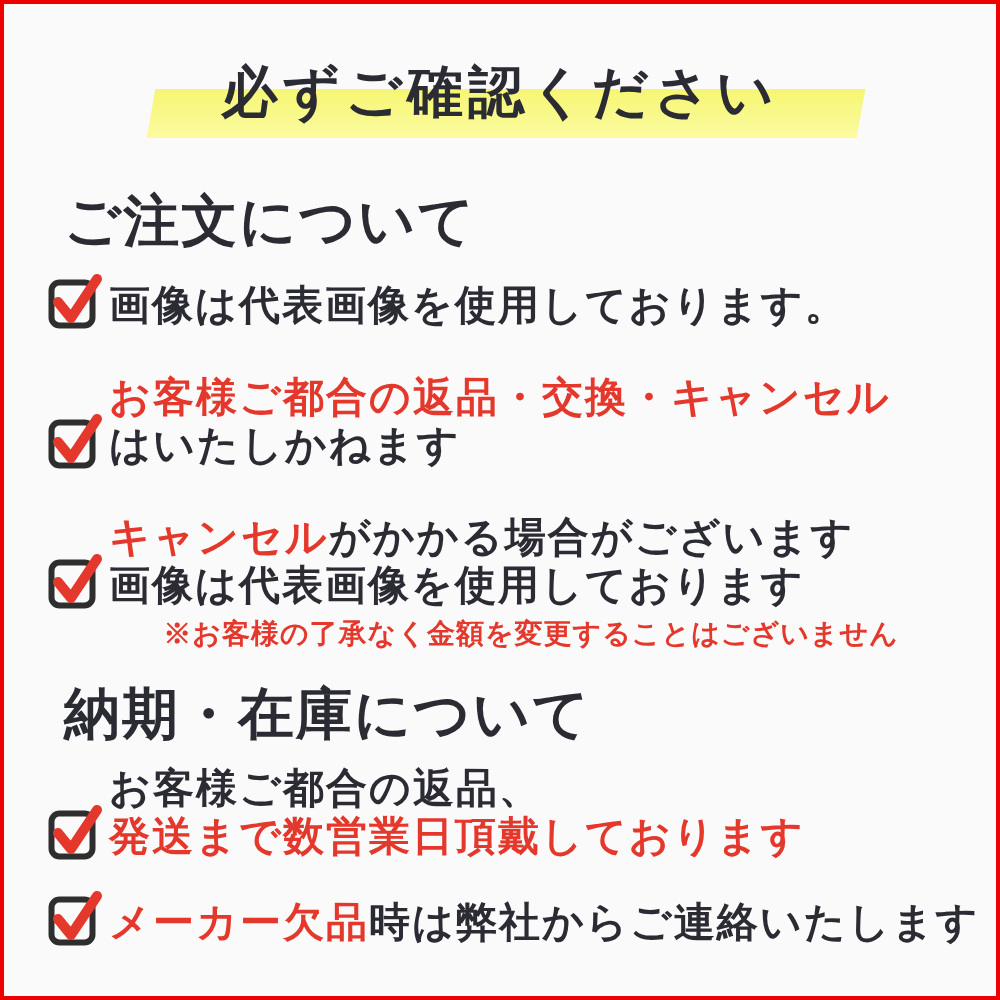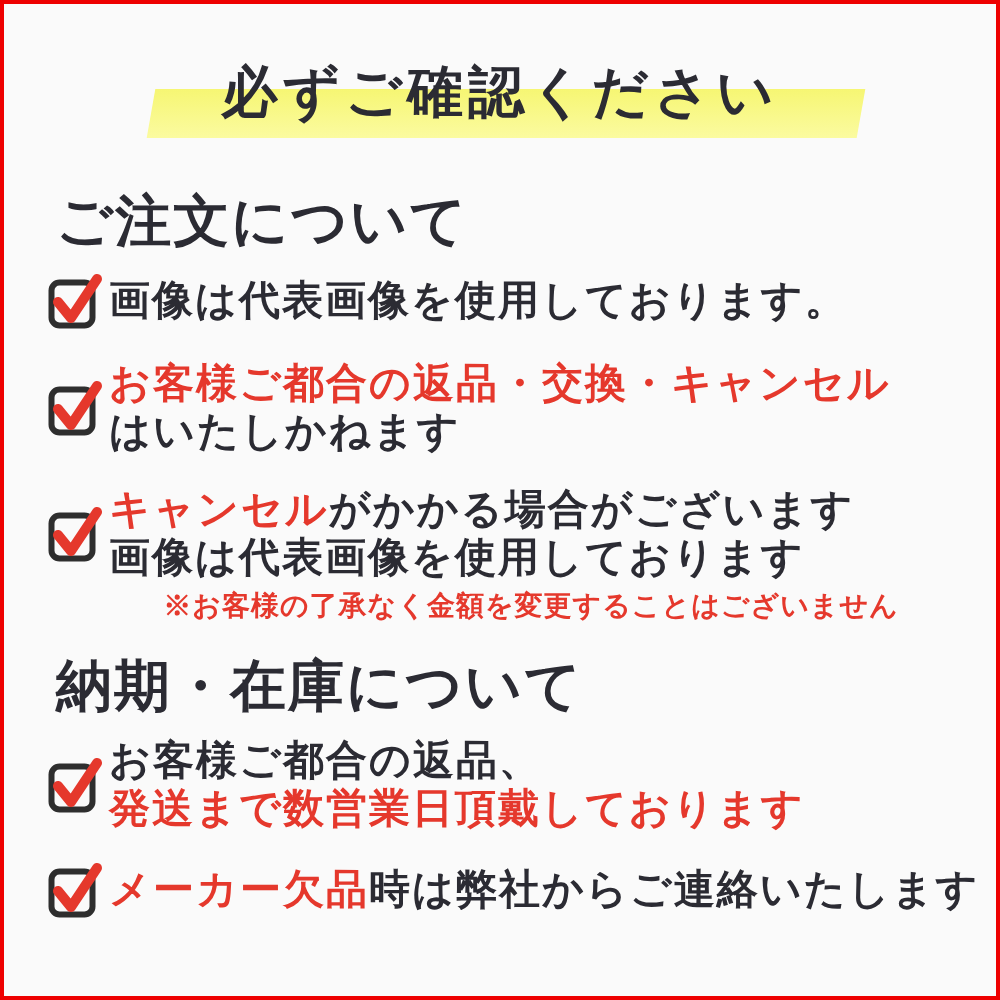--- a/index.html
+++ b/index.html
@@ -21,28 +21,28 @@
     transform:skewX(-10deg);
   }
   .title{
     position:relative;margin:0;
     font-size:56px;font-weight:700;letter-spacing:5px;line-height:96px;
     white-space:nowrap;
   }
   
   .sec{padding:0 44px;}
   .heading{
-    margin:8px;font-size:56px;font-weight:700;letter-spacing:2px;line-height:1.2;
+    margin:16px;font-size:56px;font-weight:700;letter-spacing:2px;line-height:1.2;
     white-space:nowrap;
   }
   .heading.first{margin-top:48px;}
   .heading.second{margin-top:30px;}
   
-  .item{display:flex;align-items:center;gap:9px;margin-top:16px;}
-  .item.gap{margin-top:30px;}
+  .item{display:flex;align-items:flex-end;gap:9px;margin-top:16px;}
+  .item.gap{margin-top:44px;}
   .item.gap-lg{margin-top:28px;}
   .cb{flex:none;width:52px;height:56px;margin-top:2px;}
   .cb svg{display:block;width:100%;height:100%;overflow:visible;}
   .cb-box{fill:none;stroke:var(--ink-strong,#2e2e2e);stroke-width:6;}
   .cb-check{fill:none;stroke:var(--accent-red,#e5382c);stroke-width:10;stroke-linecap:round;stroke-linejoin:round;}
   .txt{font-size:41px;letter-spacing:2px;line-height:48px;font-weight:600;}
   .ln{margin:0;white-space:nowrap;}
   .red{color:var(--accent-red,#e5382c);}
   .note{
     margin:8px 0 0 62px;

